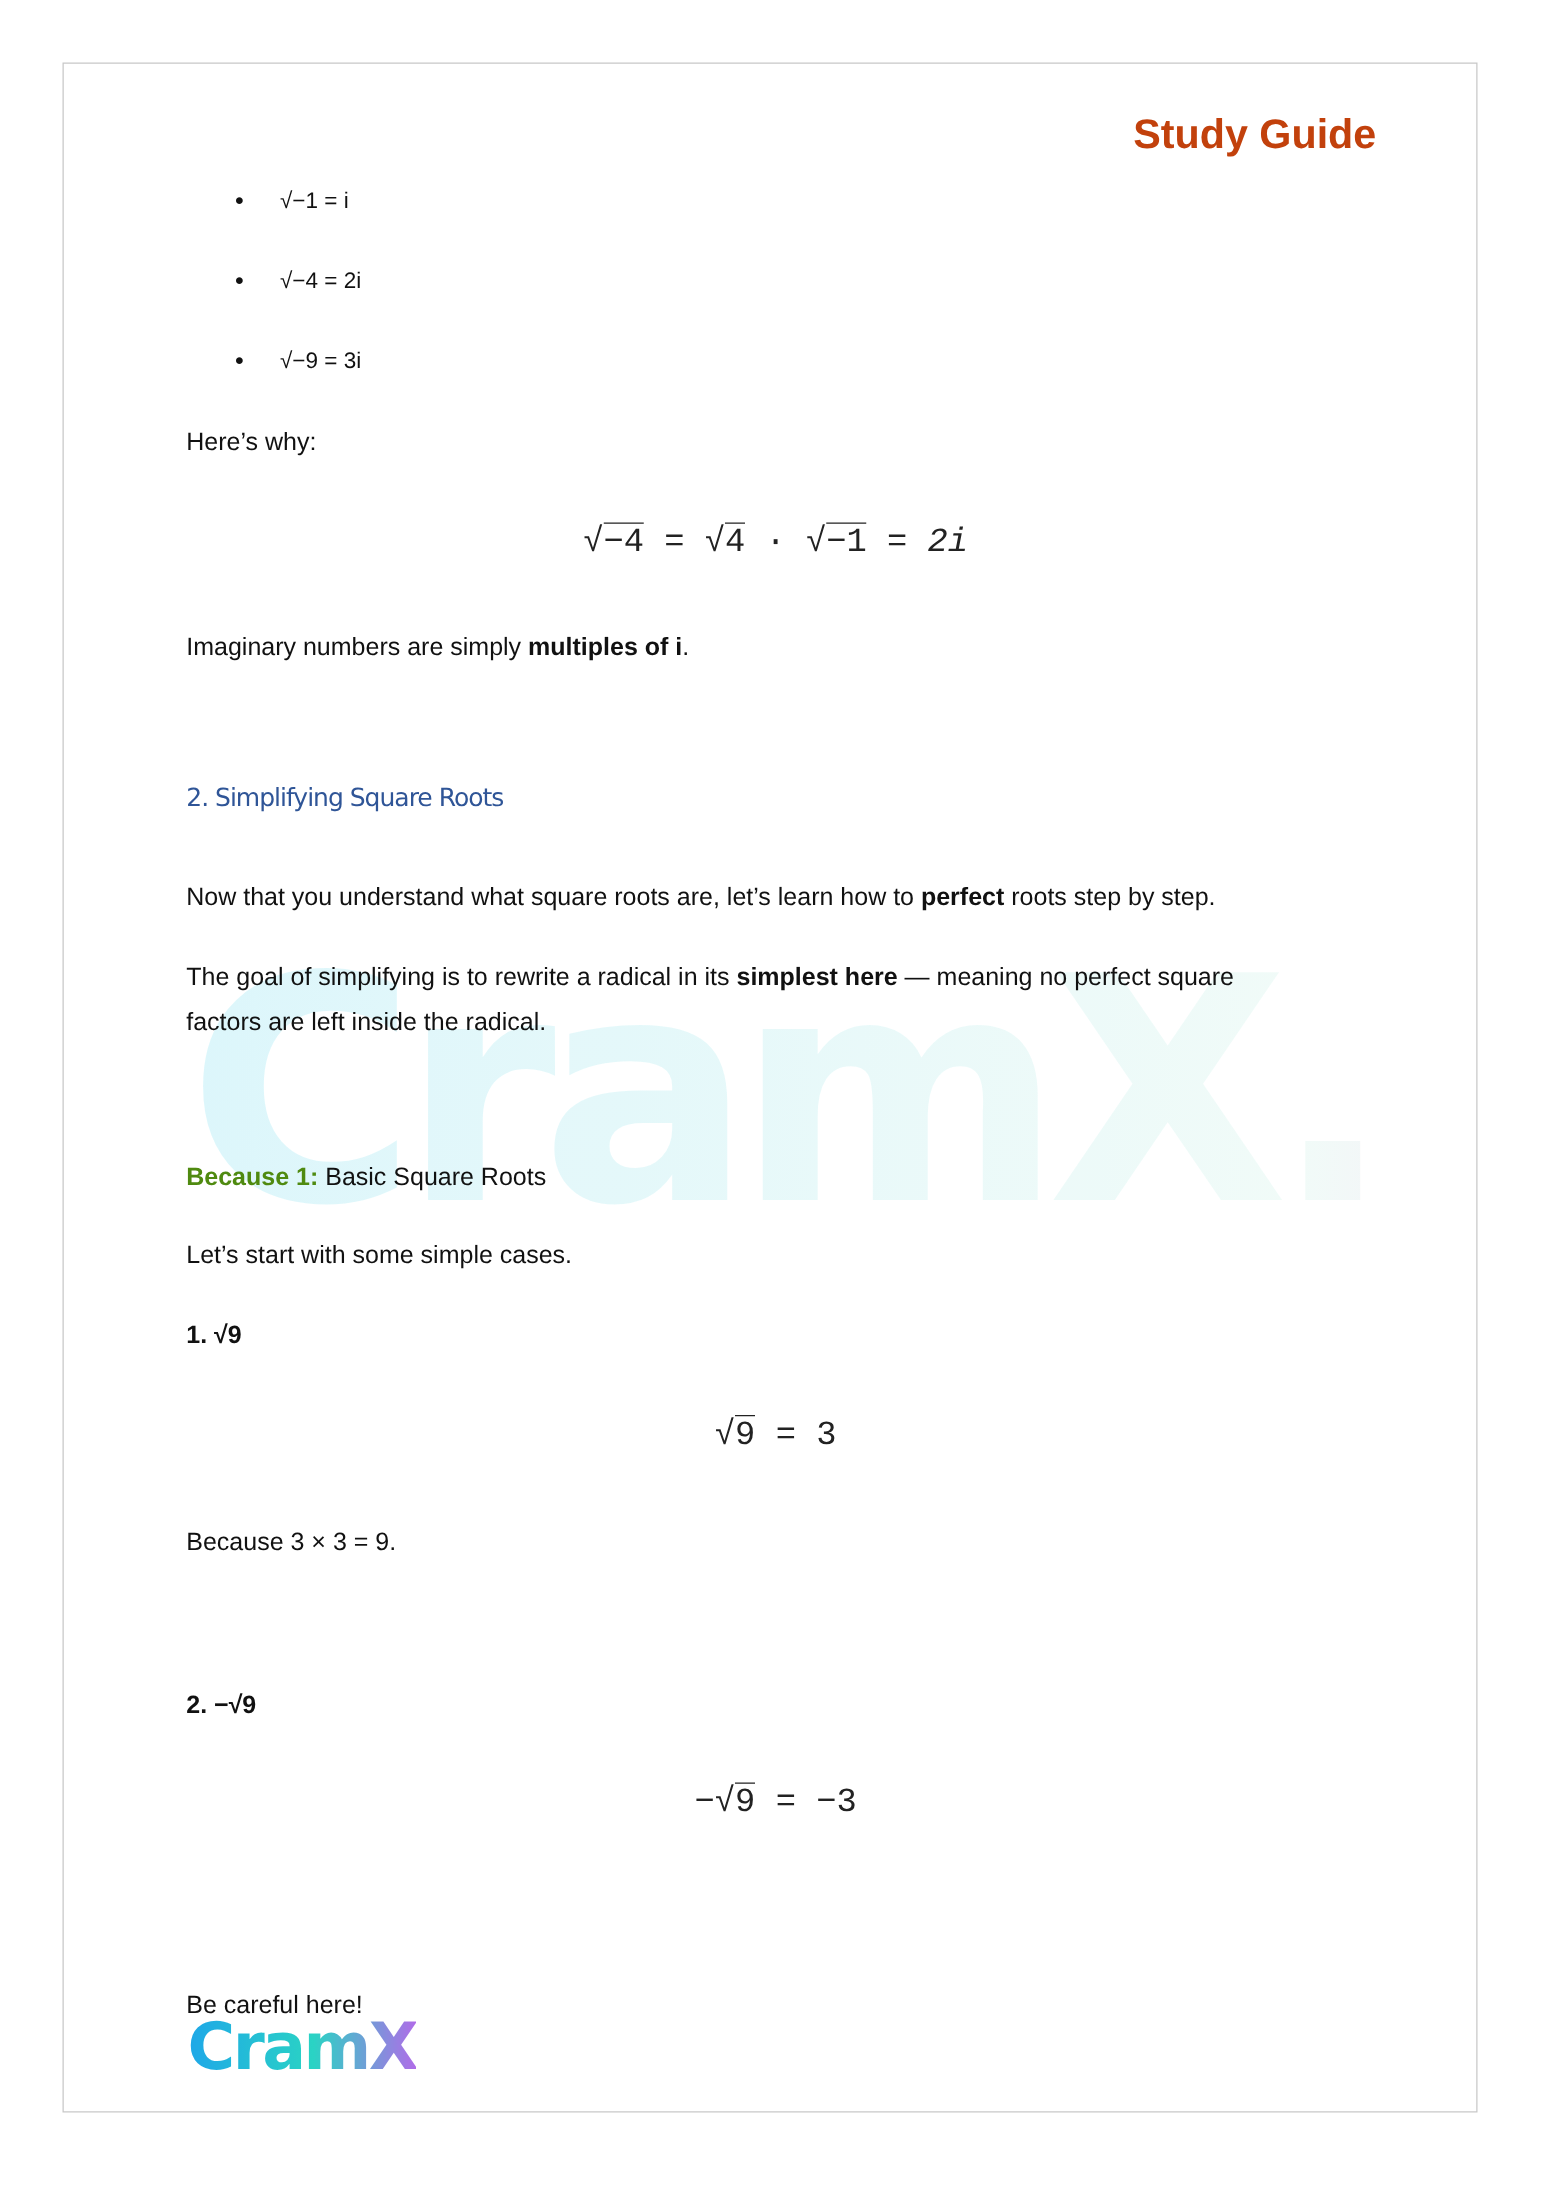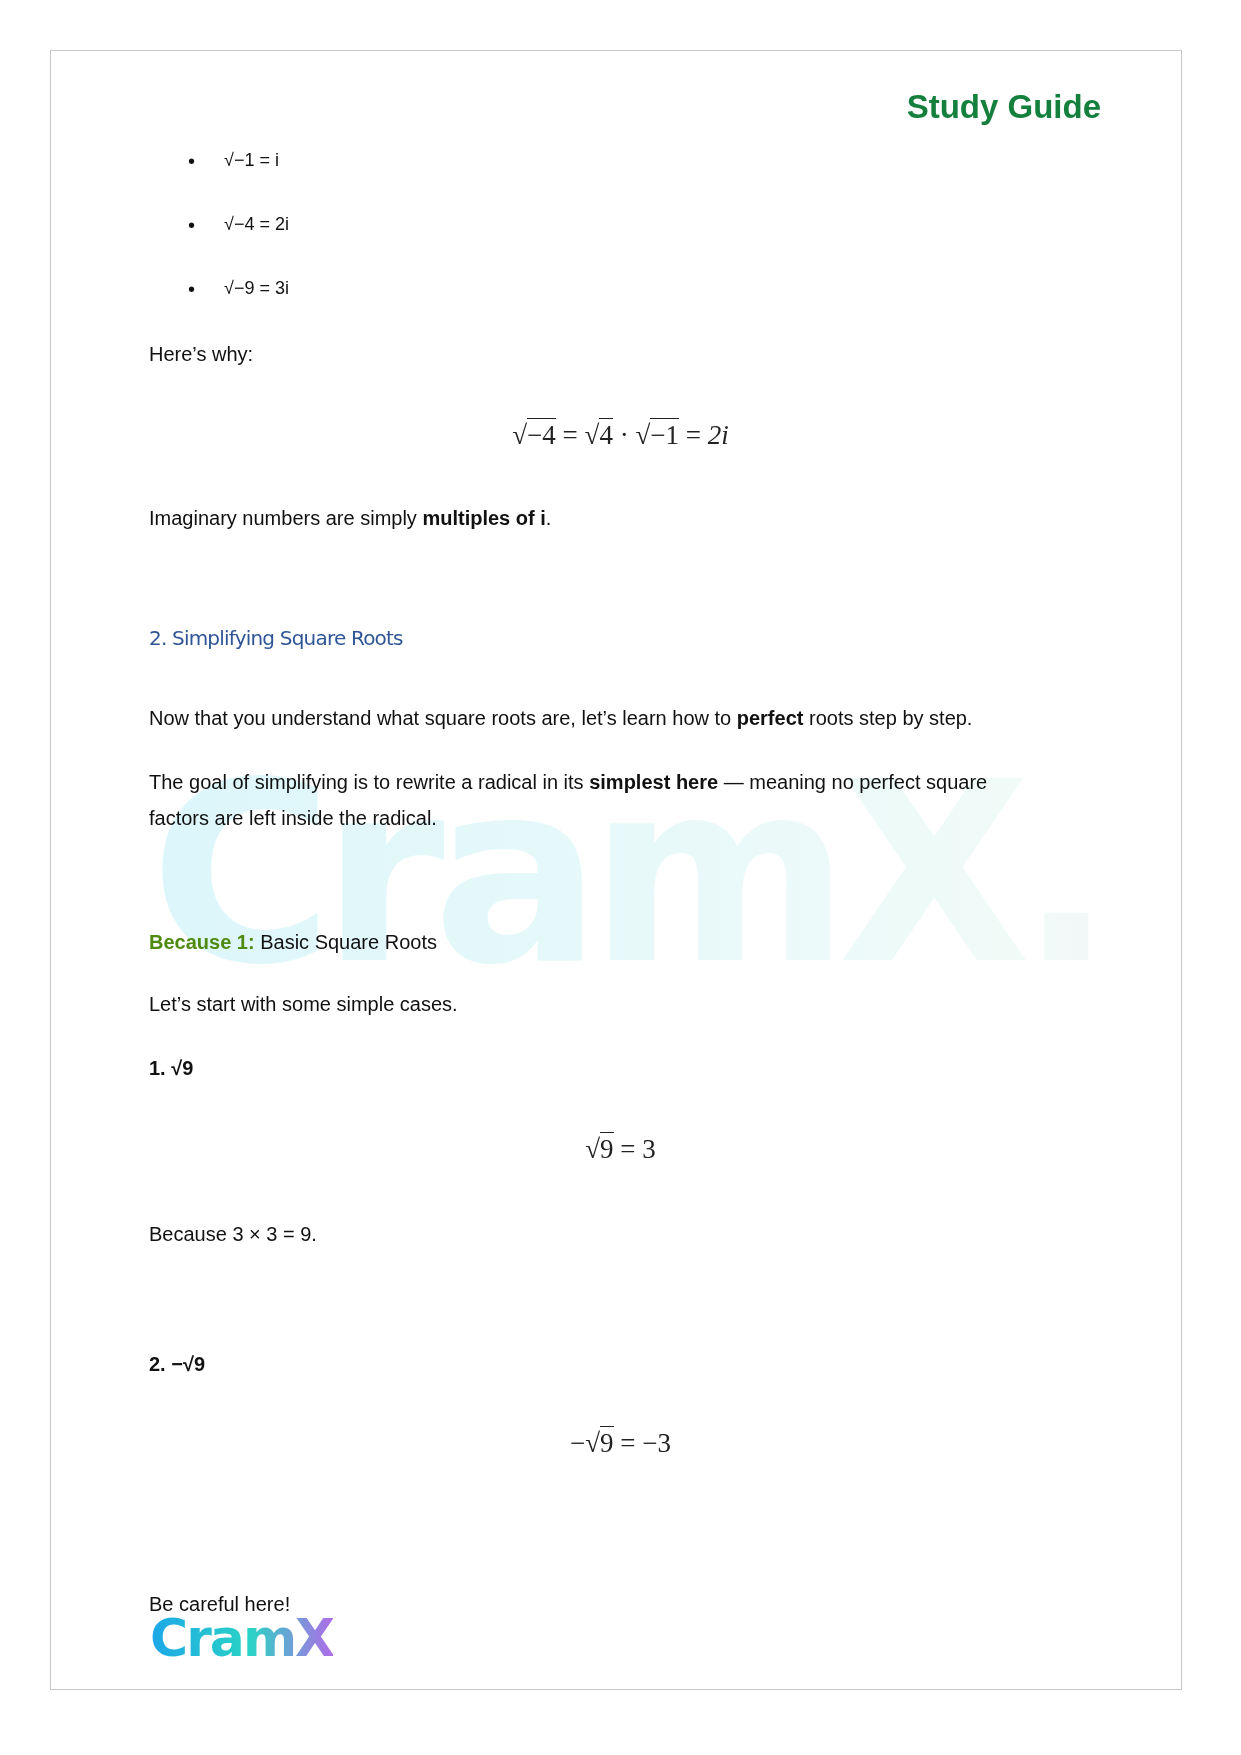--- a/index.html
+++ b/index.html
@@ -1,23 +1,23 @@
 <!DOCTYPE html>
 <html><head>
 <meta charset="utf-8">
 <style>
   html,body{margin:0;padding:0;background:#fff;}
   body{width:1241px;height:1755px;position:relative;font-family:"Liberation Sans",sans-serif;color:#111;}
   .page{position:absolute;left:50px;top:50px;width:1132px;height:1640px;border:1.5px solid #c8c8c8;box-sizing:border-box;}
   .abs{position:absolute;}
-  .header{right:140px;top:88px;font-size:33px;font-weight:bold;color:#15803d;}
+  .header{right:140px;top:88px;font-size:33px;font-weight:bold;color:#c2410c;}
   .bullet{left:188px;font-size:20px;}
   .btext{left:224px;font-size:18px;}
   .para{left:149px;font-size:20px;line-height:36px;width:900px;}
-  .math{font-family:Liberation Serif, serif;font-size:27px;color:#222;left:0;width:1241px;text-align:center;}
+  .math{font-family:Liberation Mono, monospace;font-size:27px;color:#222;left:0;width:1241px;text-align:center;}
   .math .ov{border-top:1.5px solid #222;padding-top:1px;}
   .h2{left:149px;top:626px;font-size:20px;color:#2f5597;font-family:"DejaVu Sans",sans-serif;letter-spacing:-0.8px;}
   .ex-label{color:#4f8a10;font-weight:bold;}
   .wm{left:150px;top:760px;width:940px;height:230px;pointer-events:none;}
   .logo{left:150px;top:1608px;font-size:52px;font-weight:bold;font-family:"DejaVu Sans",sans-serif;letter-spacing:-2px;
     background:linear-gradient(90deg,#1ea7e8,#2ad3c4 55%,#b06ce8);-webkit-background-clip:text;background-clip:text;color:transparent;}
 </style>
 </head>
 <body>
 

